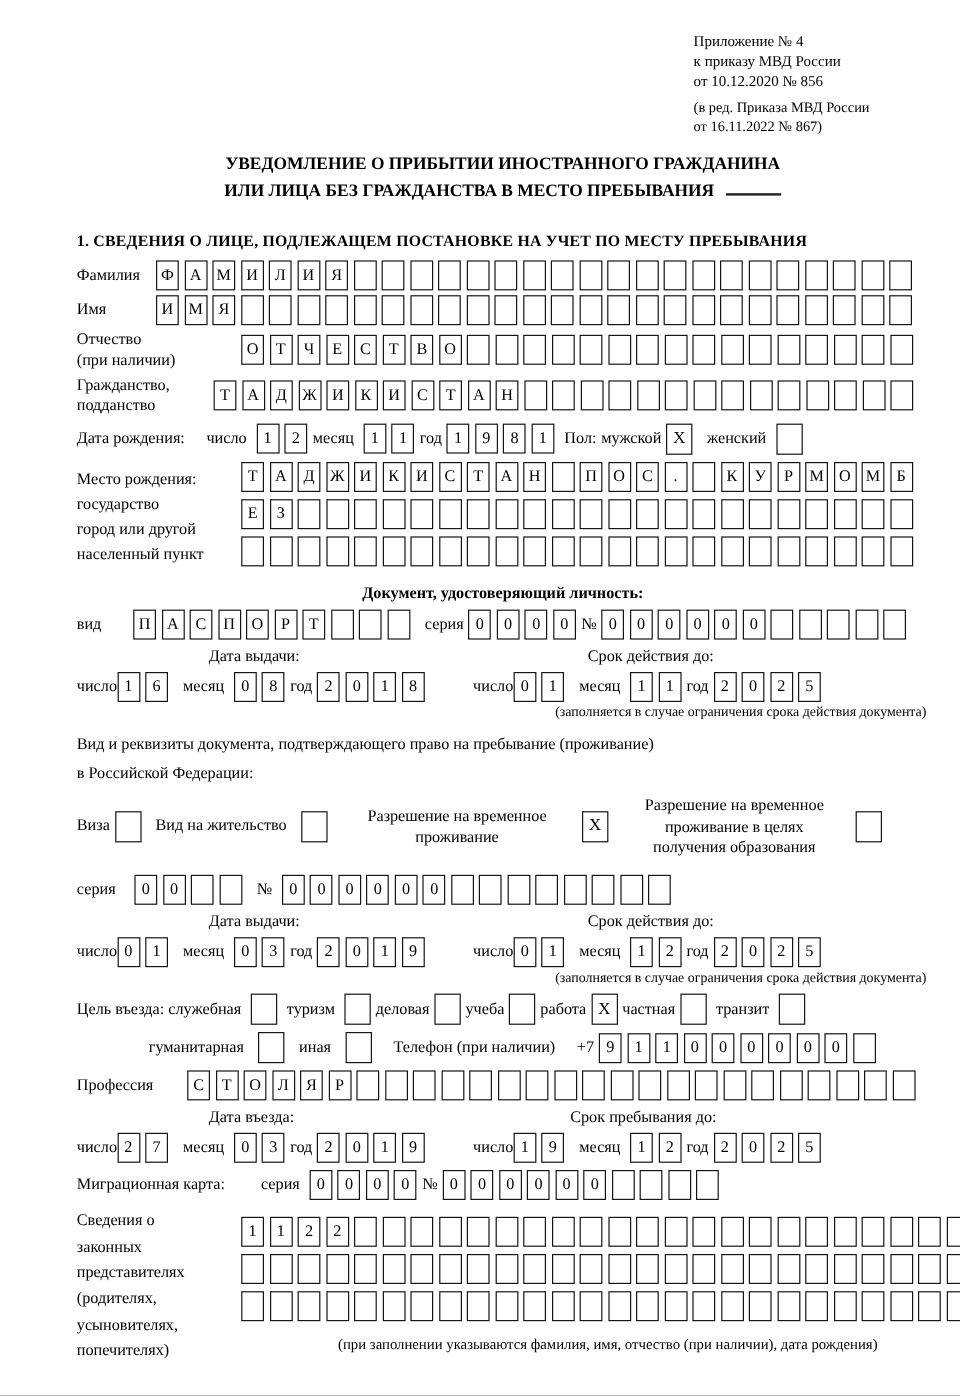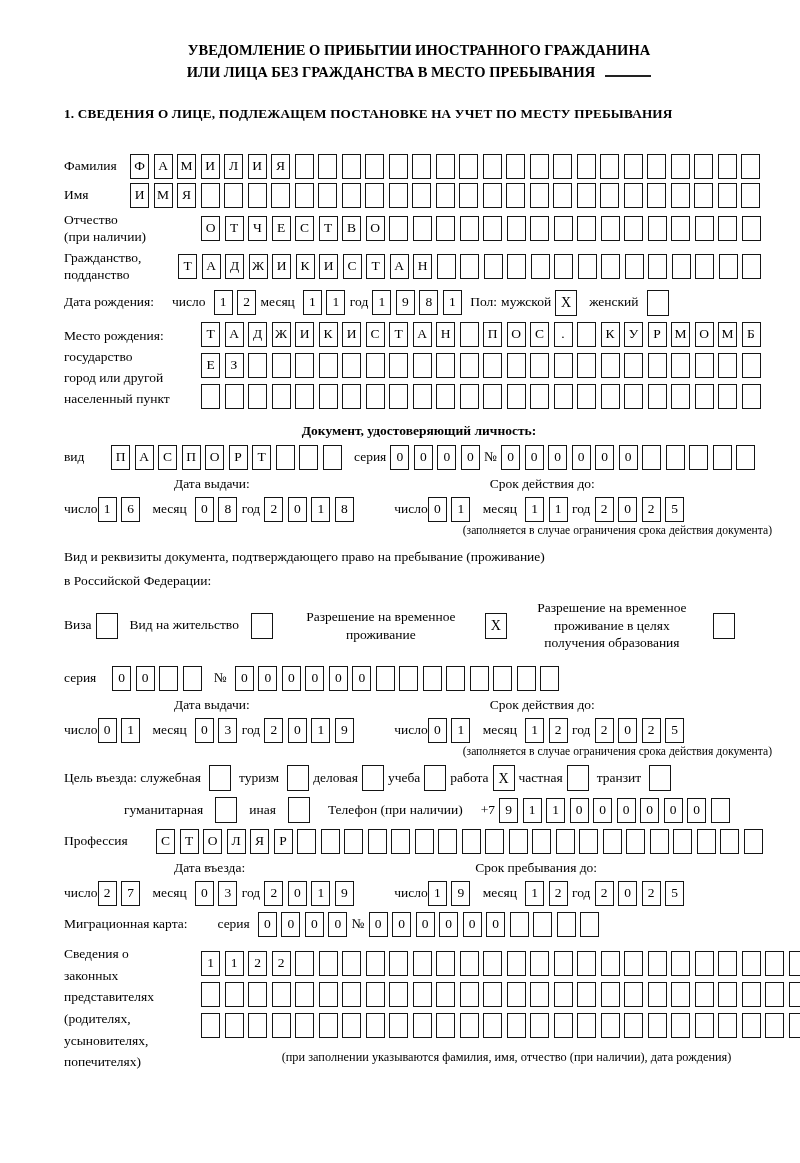--- a/index.html
+++ b/index.html
@@ -38,30 +38,37 @@
   .stack .cellrow{margin-bottom:6px;}
   .opt-label{text-align:center;line-height:1.3;}
   .center-note{font-size:12.3px;text-align:center;margin-top:6px;margin-left:90px;}
   .mt6{margin-top:6px;} .mt14{margin-top:14px;}
 </style>
 </head>
 <body>
 
 <div class="page">
 
+  <div class="right-block">
+    <div class="prelines">Приложение № 4
+к приказу МВД России
+от 10.12.2020 № 856</div>
+    <div class="prelines edition">(в ред. Приказа МВД России
+от 16.11.2022 № 867)</div>
+  </div>
 
 
   <div class="title">
     <div>УВЕДОМЛЕНИЕ О ПРИБЫТИИ ИНОСТРАННОГО ГРАЖДАНИНА</div>
     <div><span>ИЛИ ЛИЦА БЕЗ ГРАЖДАНСТВА В МЕСТО ПРЕБЫВАНИЯ</span><span class="blank-line"></span></div>
   </div>
 
   <div class="sect">1. СВЕДЕНИЯ О ЛИЦЕ, ПОДЛЕЖАЩЕМ ПОСТАНОВКЕ НА УЧЕТ ПО МЕСТУ ПРЕБЫВАНИЯ</div>
 
-  <div class="row" style="margin-top:32px;">
+  <div class="row" style="margin-top:8px;">
     <span class="lbl" style="width:66px;">Фамилия</span>
     <span class="cellrow">
         <span class="cell">Ф</span>
         <span class="cell">А</span>
         <span class="cell">М</span>
         <span class="cell">И</span>
         <span class="cell">Л</span>
         <span class="cell">И</span>
         <span class="cell">Я</span>
         <span class="cell"></span>

